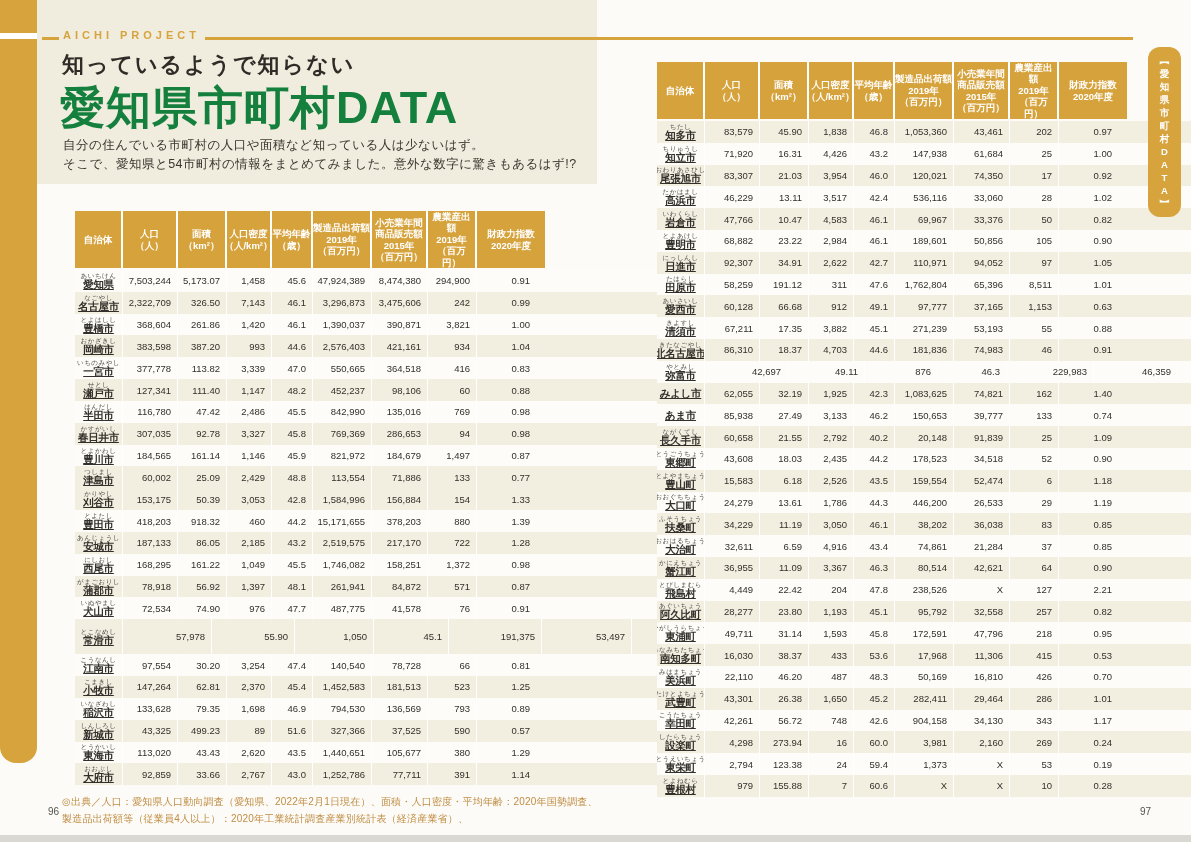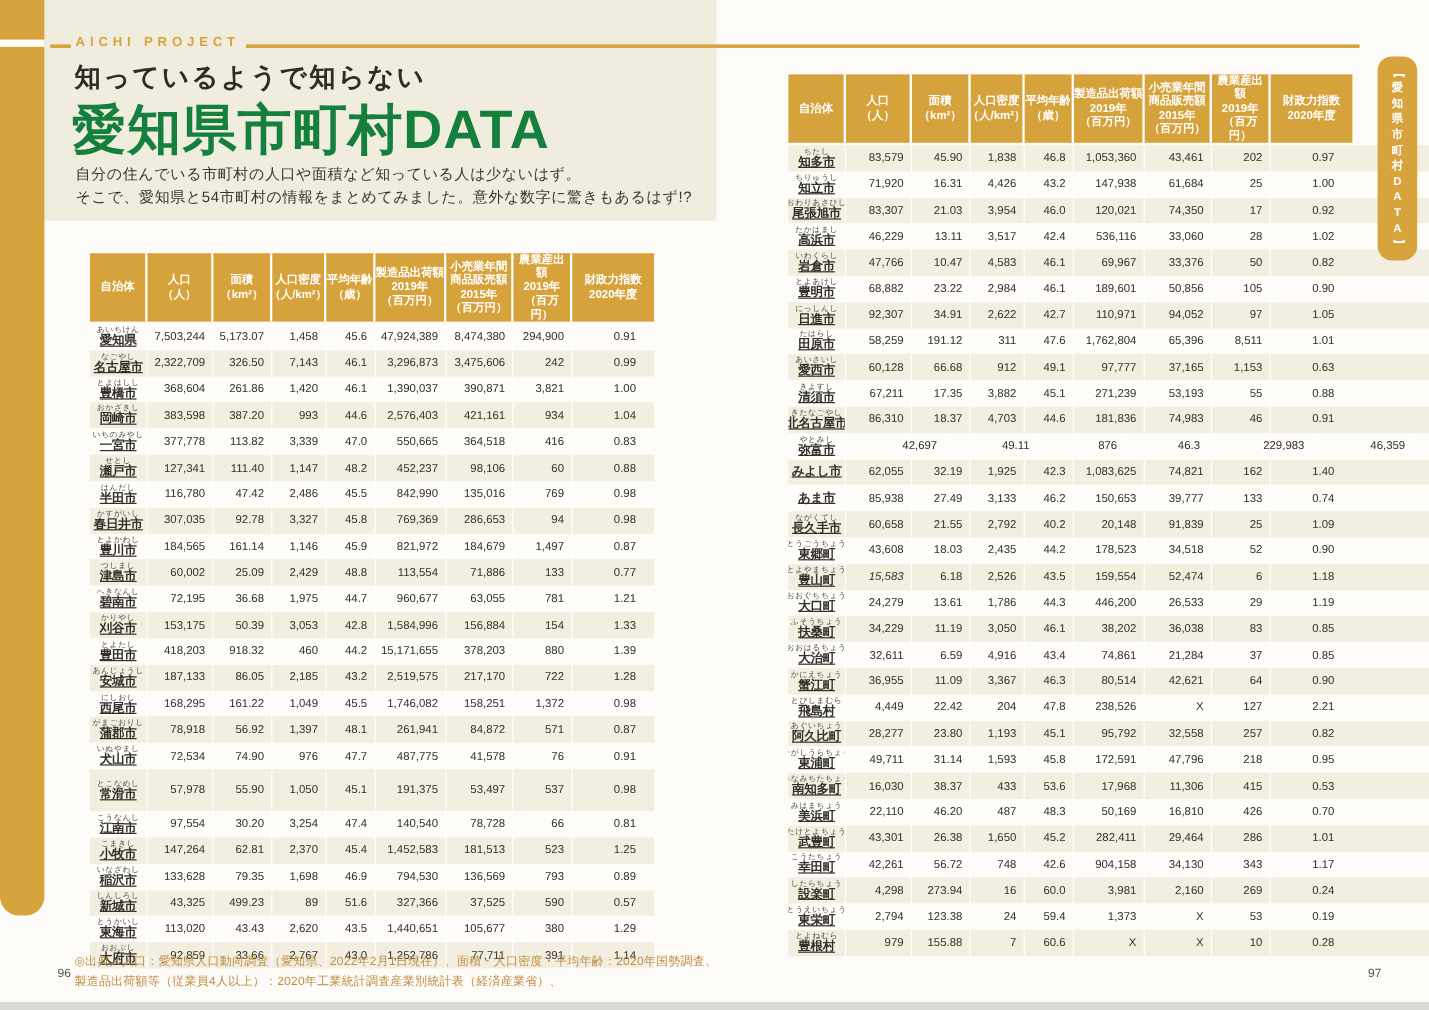--- a/index.html
+++ b/index.html
@@ -235,34 +235,20 @@
         </div>
         <div class="vcell" style="width: 55px;">60,002</div>
         <div class="vcell" style="width: 49px;">25.09</div>
         <div class="vcell" style="width: 45px;">2,429</div>
         <div class="vcell" style="width: 41px;">48.8</div>
         <div class="vcell" style="width: 59px;">113,554</div>
         <div class="vcell" style="width: 56px;">71,886</div>
         <div class="vcell" style="width: 49px;">133</div>
         <div class="vcell lastv" style="width: 68px;">0.77</div>
       </div>
-      <div class="trow" style="height: 21.83px;">
-        <div class="ncell" style="width: 48px;">
-          <div class="furi">へきなんし</div>
-          <div class="mname">碧南市</div>
-        </div>
-        <div class="vcell" style="width: 55px;">72,195</div>
-        <div class="vcell" style="width: 49px;">36.68</div>
-        <div class="vcell" style="width: 45px;">1,975</div>
-        <div class="vcell" style="width: 41px;">44.7</div>
-        <div class="vcell" style="width: 59px;">960,677</div>
-        <div class="vcell" style="width: 56px;">63,055</div>
-        <div class="vcell" style="width: 49px;">781</div>
-        <div class="vcell lastv" style="width: 68px;">1.21</div>
-      </div>
       <div class="trow stripe" style="height: 21.83px;">
         <div class="ncell" style="width: 48px;">
           <div class="furi">かりやし</div>
           <div class="mname">刈谷市</div>
         </div>
         <div class="vcell" style="width: 55px;">153,175</div>
         <div class="vcell" style="width: 49px;">50.39</div>
         <div class="vcell" style="width: 45px;">3,053</div>
         <div class="vcell" style="width: 41px;">42.8</div>
         <div class="vcell" style="width: 59px;">1,584,996</div>
@@ -333,21 +319,21 @@
         </div>
         <div class="vcell" style="width: 55px;">72,534</div>
         <div class="vcell" style="width: 49px;">74.90</div>
         <div class="vcell" style="width: 45px;">976</div>
         <div class="vcell" style="width: 41px;">47.7</div>
         <div class="vcell" style="width: 59px;">487,775</div>
         <div class="vcell" style="width: 56px;">41,578</div>
         <div class="vcell" style="width: 49px;">76</div>
         <div class="vcell lastv" style="width: 68px;">0.91</div>
       </div>
-      <div class="trow stripe" style="height: 35px;">
+      <div class="trow stripe" style="height: 35px; gap: 34px;">
         <div class="ncell" style="width: 48px;">
           <div class="furi">とこなめし</div>
           <div class="mname">常滑市</div>
         </div>
         <div class="vcell" style="width: 55px;">57,978</div>
         <div class="vcell" style="width: 49px;">55.90</div>
         <div class="vcell" style="width: 45px;">1,050</div>
         <div class="vcell" style="width: 41px;">45.1</div>
         <div class="vcell" style="width: 59px;">191,375</div>
         <div class="vcell" style="width: 56px;">53,497</div>
@@ -702,21 +688,21 @@
         <div class="vcell" style="width: 59px;">178,523</div>
         <div class="vcell" style="width: 56px;">34,518</div>
         <div class="vcell" style="width: 49px;">52</div>
         <div class="vcell lastv" style="width: 68px;">0.90</div>
       </div>
       <div class="trow stripe" style="height: 21.8px;">
         <div class="ncell" style="width: 48px;">
           <div class="furi">とよやまちょう</div>
           <div class="mname">豊山町</div>
         </div>
-        <div class="vcell" style="width: 55px; font-style: italic;">15,583</div>
+        <div class="vcell" style="width: 55px;">15,583</div>
         <div class="vcell" style="width: 49px;">6.18</div>
         <div class="vcell" style="width: 45px;">2,526</div>
         <div class="vcell" style="width: 41px;">43.5</div>
         <div class="vcell" style="width: 59px;">159,554</div>
         <div class="vcell" style="width: 56px;">52,474</div>
         <div class="vcell" style="width: 49px;">6</div>
         <div class="vcell lastv" style="width: 68px;">1.18</div>
       </div>
       <div class="trow" style="height: 21.8px;">
         <div class="ncell" style="width: 48px;">

